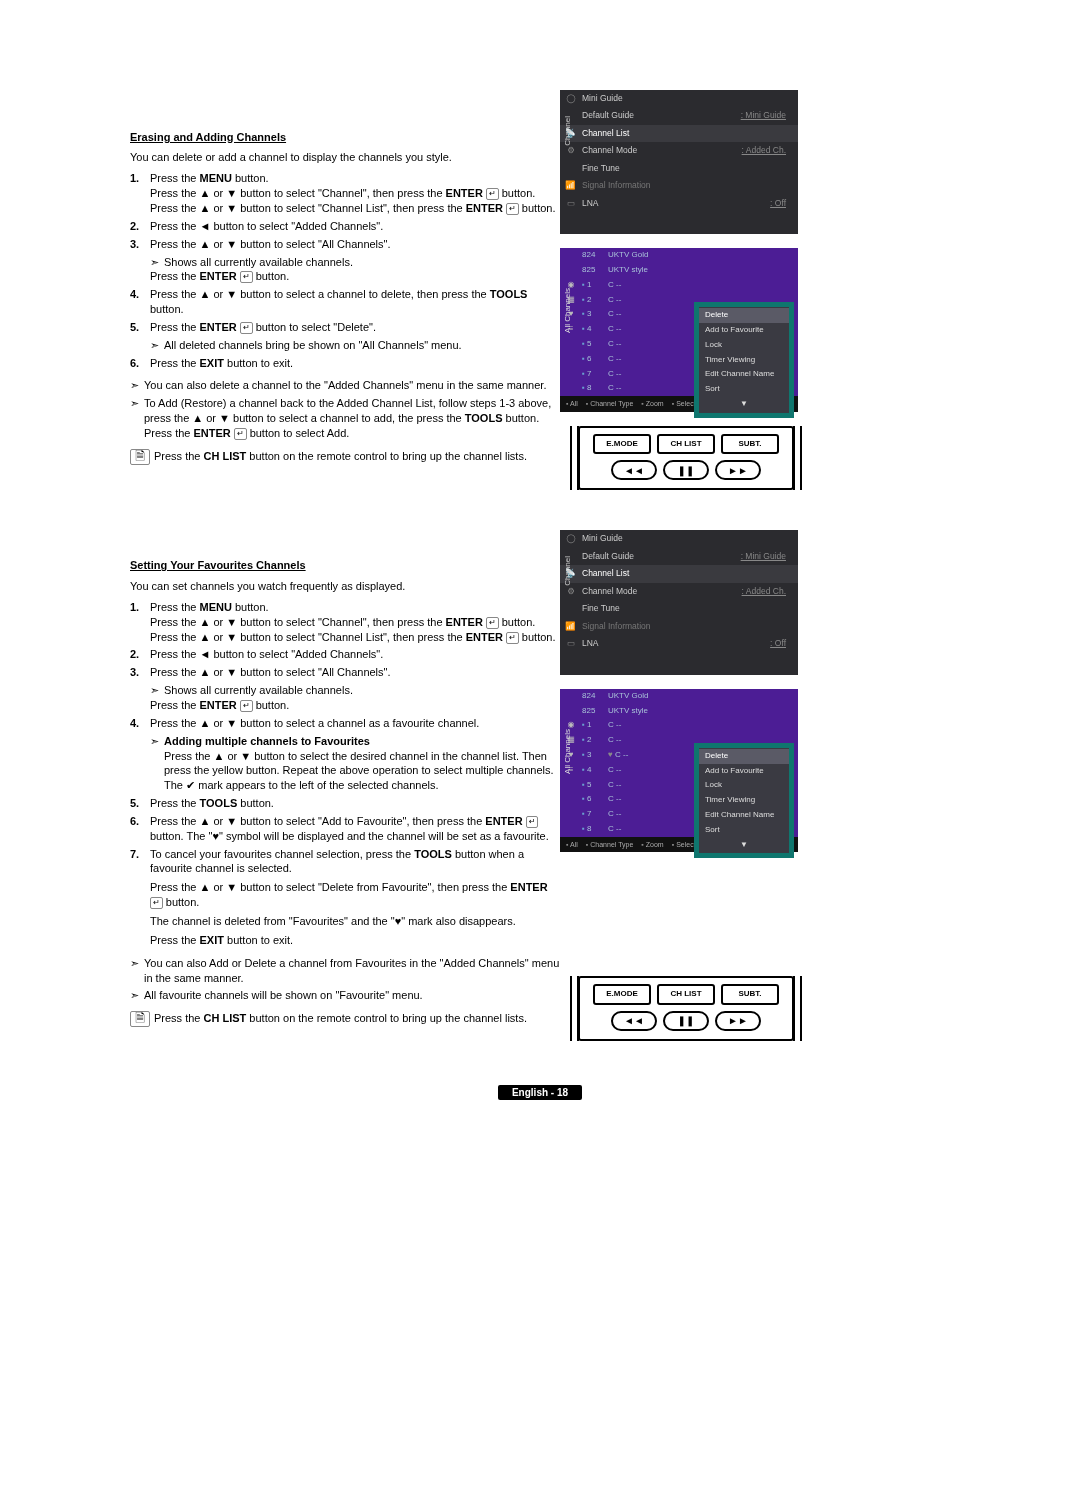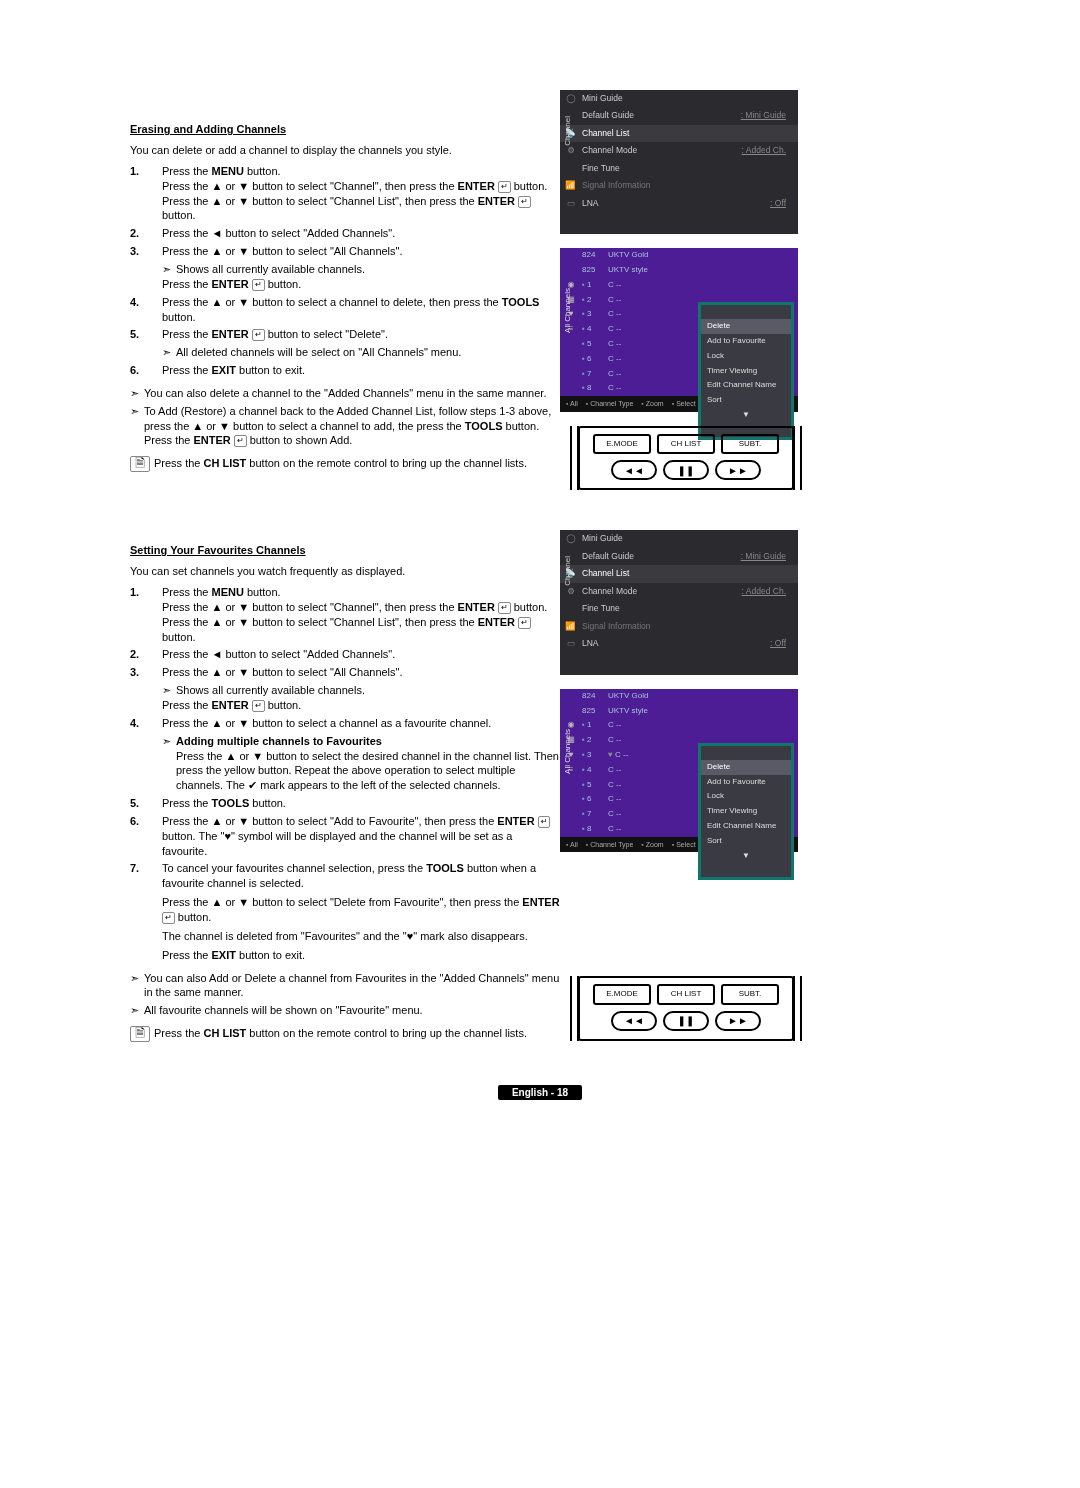--- a/index.html
+++ b/index.html
@@ -33,21 +33,21 @@
   }
   ol.steps > li {
     display: flex;
     margin-bottom: 3px;
   }
   ol.steps > li > .num {
     font-weight: bold;
     width: 20px;
     flex-shrink: 0;
   }
-  ol.steps > li > .body { flex: 1; margin-left: 12px; }
+  ol.steps > li > .body { flex: 1; }
   .sub { display:flex; margin-top:3px; }
   .sub .arrow { width:14px; flex-shrink:0; }
   .note { display:flex; margin-top:8px; }
   .note .doc-ico {
     width:18px; flex-shrink:0; font-size:12px;
     border:1px solid #888; border-radius:2px; height:14px; text-align:center;
     line-height:13px; margin-right:4px;
   }
   b { font-weight:bold; }
   .ent { display:inline-block; border:1px solid #888; border-radius:2px; font-size:8px; padding:0 2px; line-height:10px; vertical-align:1px;}
@@ -102,23 +102,23 @@
     display:flex; align-items:center; padding:2px 4px 2px 0;
   }
   .clist .side { width:22px; text-align:center; flex-shrink:0; }
   .clist .chno { width:26px; color:#a8c0d8; }
   .clist .chnm { flex:1; color:#a8c0d8; }
   .clist .sq { color:#6aa0d0; font-size:8px; }
   .clist .popup {
     position:absolute;
     right:4px; top:54px;
     background:#3a3a42;
-    border:3px solid #0f766e;
+    border:5px solid #0f766e;
     width:90px;
-    padding:14px 0;
+    padding:1px 0;
   }
   .clist .popup .pi {
     padding:2px 6px;
     color:#ddd;
     font-size:8px;
   }
   .clist .popup .pi.sel { background:#5a5a66; color:#fff; }
   .clist .foot {
     background:#111;
     color:#aaa;
@@ -140,21 +140,21 @@
     margin-left:18px;
     margin-bottom:14px;
   }
   .remote .rrow {
     display:flex; gap:6px; justify-content:center; margin-bottom:6px;
   }
   .remote .btn {
     border:2px solid #000;
     border-radius:3px;
     font-size:8px;
-    font-weight:normal;
+    font-weight:bold;
     padding:3px 6px;
     min-width:42px;
     text-align:center;
   }
   .remote .rrow2 { display:flex; gap:6px; justify-content:center; }
   .remote .pill {
     border:2px solid #000;
     border-radius:10px;
     min-width:42px;
     height:16px;
@@ -228,41 +228,41 @@
         <span>Press the ▲ or ▼ button to select a channel to delete, then press the </span><b>TOOLS</b><span> button.</span>
       </span>
         </li>
 
       <li>
           <span class="num">5.</span>
           <span class="body">
         <span>Press the </span><b>ENTER</b> <span class="ent">↵</span><span> button to select "Delete".</span>
         <div class="sub">
               <span class="arrow">➣</span>
-              <span>All deleted channels will be select on "All Channels" menu.</span>
+              <span>All deleted channels bring be shown on "All Channels" menu.</span>
             </div>
       </span>
         </li>
 
       <li>
           <span class="num">6.</span>
           <span class="body">
         <span>Press the </span><b>EXIT</b><span> button to exit.</span>
       </span>
         </li>
     </ol>
 
     <div class="sub">
         <span class="arrow">➣</span>
         <span>You can also delete a channel to the "Added Channels" menu in the same manner.</span>
       </div>
     <div class="sub">
         <span class="arrow">➣</span>
         <span>
-      <span>To Add (Restore) a channel back to the Added Channel List, follow steps 1-3 above, press the ▲ or ▼ button to select a channel to add, the press the </span><b>TOOLS</b><span> button. Press the </span><b>ENTER</b> <span class="ent">↵</span><span> button to shown Add.</span>
+      <span>To Add (Restore) a channel back to the Added Channel List, follow steps 1-3 above, press the ▲ or ▼ button to select a channel to add, the press the </span><b>TOOLS</b><span> button. Press the </span><b>ENTER</b> <span class="ent">↵</span><span> button to select Add.</span>
     </span>
       </div>
 
     <div class="note">
       <span class="doc-ico">🗎</span>
       <span><span>Press the </span><b>CH LIST</b><span> button on the remote control to bring up the channel lists.</span></span>
     </div>
   </div>
 
   <div class="right">

